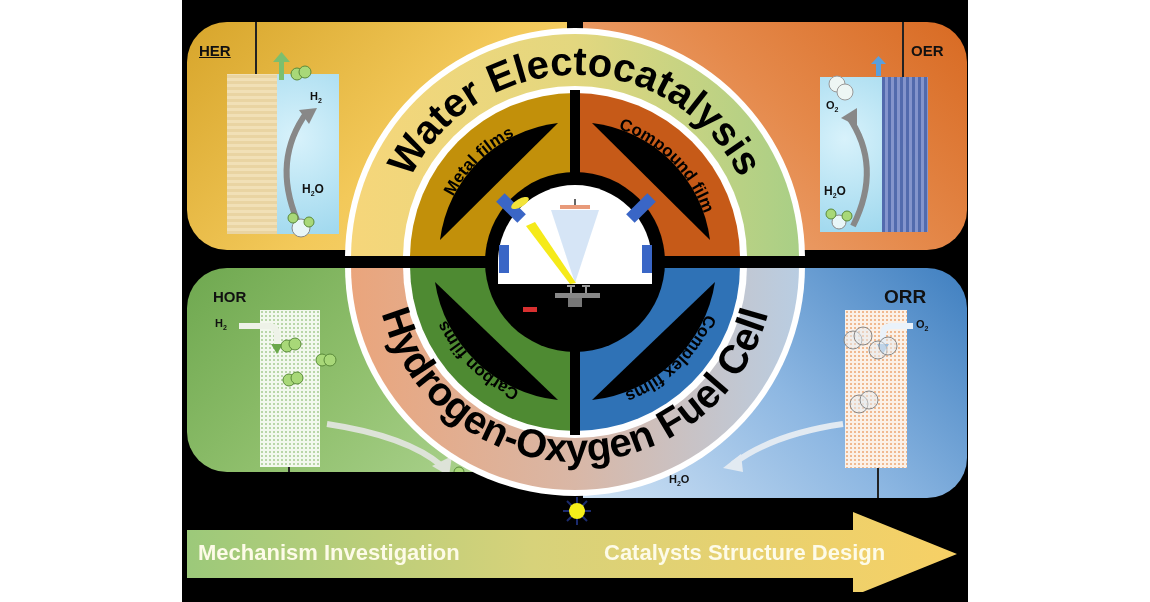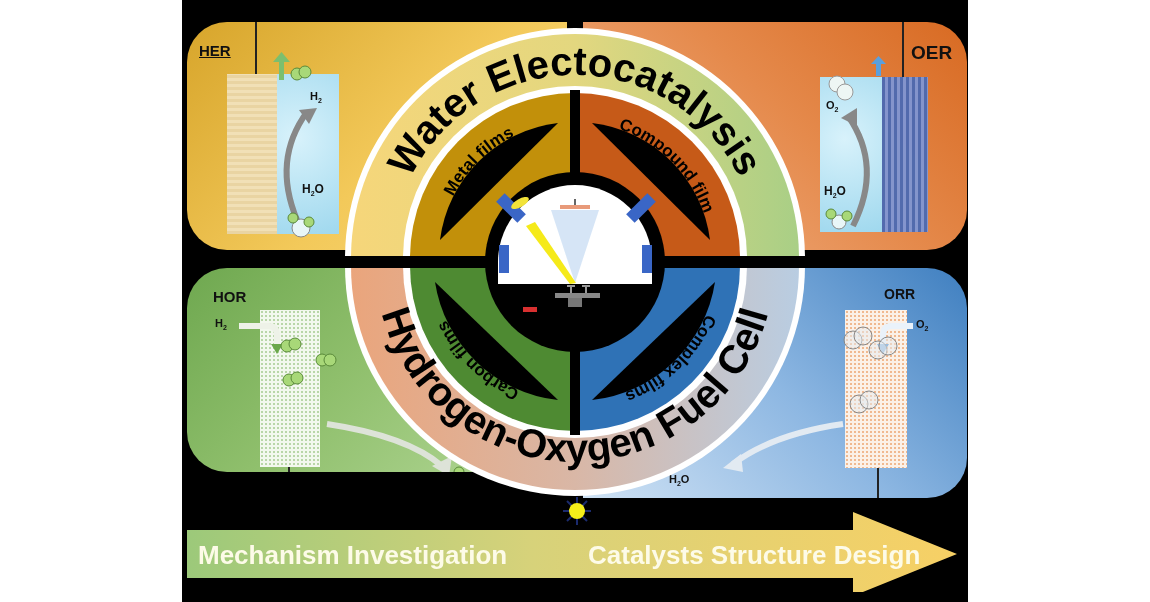--- a/index.html
+++ b/index.html
@@ -4,21 +4,21 @@
 <style>
   html,body{margin:0;padding:0;background:#ffffff;}
   body{width:1150px;height:602px;position:relative;overflow:hidden;font-family:"Liberation Sans",sans-serif;}
   #canvas{position:absolute;left:182px;top:0;width:786px;height:602px;background:#000;}
   .panel{position:absolute;overflow:hidden;}
   .lbl{position:absolute;font-weight:bold;color:#111;font-family:"Liberation Sans",sans-serif;}
   .small{position:absolute;font-weight:bold;color:#111;font-size:11px;font-family:"Liberation Sans",sans-serif;}
   .small sub{font-size:7px;}
   svg text{font-family:"Liberation Sans",sans-serif;font-weight:bold;}
   #banner{position:absolute;left:187px;top:512px;width:780px;height:80px;}
-  .bt{position:absolute;top:540px;color:#fdfbe8;font-weight:bold;font-size:26px;font-family:"Liberation Sans",sans-serif;}
+  .bt{position:absolute;top:540px;color:#fdfbe8;font-weight:bold;font-size:22px;font-family:"Liberation Sans",sans-serif;}
 </style>
 </head>
 <body>
 
 <div id="canvas"></div>
 
 <div class="panel" style="left:187px;top:22px;width:380px;height:228px;border-radius:40px 0 0 40px;background:linear-gradient(135deg,#d7a52b 0%,#f3c95a 55%,#f8d77a 100%);">
   <div style="position:absolute;left:68px;top:0;width:2px;height:52px;background:#222;"></div>
   <div class="lbl" style="left:12px;top:20px;font-size:15px;text-decoration:underline;">HER</div>
   <div style="position:absolute;left:40px;top:52px;width:50px;height:160px;background:repeating-linear-gradient(0deg,#e9d4a2 0 3px,#f1e0b6 3px 6px);"></div>
@@ -33,21 +33,21 @@
     <circle cx="34" cy="178" r="9" fill="#e8f6f8" stroke="#888"></circle>
     <circle cx="26" cy="168" r="5" fill="#a8d878" stroke="#5a8a3a"></circle>
     <circle cx="42" cy="172" r="5" fill="#a8d878" stroke="#5a8a3a"></circle>
   </svg>
   <div class="small" style="left:123px;top:68px;"><span>H</span><sub>2</sub></div>
   <div class="small" style="left:115px;top:160px;font-size:12px;"><span>H</span><sub>2</sub><span>O</span></div>
 </div>
 
 <div class="panel" style="left:583px;top:22px;width:384px;height:228px;border-radius:0 40px 40px 0;background:linear-gradient(225deg,#d86a22 0%,#e58a4c 45%,#f2b48a 100%);">
   <div style="position:absolute;left:319px;top:0;width:2px;height:55px;background:#222;"></div>
-  <div class="lbl" style="left:328px;top:20px;font-size:19px;">OER</div>
+  <div class="lbl" style="left:328px;top:20px;font-size:15px;">OER</div>
   <div style="position:absolute;left:237px;top:55px;width:62px;height:155px;background:radial-gradient(circle at 40% 40%,#d8f2fb,#9fd8ee);"></div>
   <div style="position:absolute;left:299px;top:55px;width:46px;height:155px;background:repeating-linear-gradient(90deg,#4a6ab4 0 3px,#7f96d4 3px 6px),#4a6ab4;opacity:.95;"></div>
   <svg style="position:absolute;left:230px;top:34px" width="110" height="180">
     <rect x="63" y="6" width="5" height="14" fill="#5aa0de"></rect>
     <polygon points="58,8 73,8 65.5,0" fill="#5aa0de"></polygon>
     <circle cx="24" cy="28" r="8" fill="#eef6f4" stroke="#999"></circle>
     <circle cx="32" cy="36" r="8" fill="#eef6f4" stroke="#999"></circle>
     <path d="M40 170 Q70 110 35 60" stroke="#888" stroke-width="6" fill="none"></path>
     <polygon points="28,62 44,52 44,70" fill="#888"></polygon>
     <circle cx="26" cy="166" r="7" fill="#e8f6f8" stroke="#888"></circle>
@@ -74,21 +74,21 @@
     <circle cx="70" cy="62" r="6" fill="#a8d878" stroke="#5a8a3a"></circle>
     <path d="M100 108 Q180 120 215 150" stroke="#dde3d8" stroke-width="6" fill="none"></path>
     <polygon points="205,150 225,140 222,160" fill="#dde3d8"></polygon>
     <circle cx="240" cy="167" r="8" fill="#a8d878" stroke="#5a8a3a"></circle>
     <circle cx="232" cy="156" r="5" fill="#a8d878" stroke="#5a8a3a"></circle>
     <circle cx="250" cy="160" r="5" fill="#a8d878" stroke="#5a8a3a"></circle>
   </svg>
 </div>
 
 <div class="panel" style="left:583px;top:268px;width:384px;height:230px;border-radius:0 40px 40px 0;background:linear-gradient(225deg,#3f7fc0 0%,#8db7e2 50%,#cfe2f4 100%);">
-  <div class="lbl" style="left:301px;top:18px;font-size:14px;">ORR</div>
+  <div class="lbl" style="left:301px;top:18px;font-size:19px;">ORR</div>
   <div class="small" style="left:333px;top:50px;"><span>O</span><sub>2</sub></div>
   <div style="position:absolute;left:262px;top:42px;width:62px;height:158px;background:radial-gradient(#f0b990 1px,transparent 1.5px) 0 0/4px 4px,#fbf1e8;"></div>
   <div style="position:absolute;left:294px;top:200px;width:2px;height:30px;background:#222;"></div>
   <svg style="position:absolute;left:40px;top:40px" width="300" height="180">
     <path d="M290 18 L268 18 Q260 18 260 28 L260 38" stroke="#eaf2fa" stroke-width="6" fill="none"></path>
     <polygon points="254,36 266,36 260,46" fill="#4d8fd0"></polygon>
     <circle cx="230" cy="32" r="9" fill="rgba(230,235,240,.5)" stroke="#888"></circle>
     <circle cx="240" cy="28" r="9" fill="rgba(230,235,240,.5)" stroke="#888"></circle>
     <circle cx="255" cy="42" r="9" fill="rgba(230,235,240,.5)" stroke="#888"></circle>
     <circle cx="265" cy="38" r="9" fill="rgba(230,235,240,.5)" stroke="#888"></circle>
@@ -183,13 +183,13 @@
   <defs>
     <linearGradient id="gArr" x1="0" x2="1">
       <stop offset="0" stop-color="#9cc97a"></stop>
         <stop offset="0.45" stop-color="#d7d27a"></stop>
         <stop offset="1" stop-color="#f7d065"></stop>
     </linearGradient>
   </defs>
   <polygon points="0,18 666,18 666,0 770,42 666,84 666,66 0,66" fill="url(#gArr)"></polygon>
 </svg>
 <div class="bt" style="left:198px;">Mechanism Investigation</div>
-<div class="bt" style="left:588px;">Catalysts Structure Design</div>
+<div class="bt" style="left:604px;">Catalysts Structure Design</div>
 
 </body></html>

